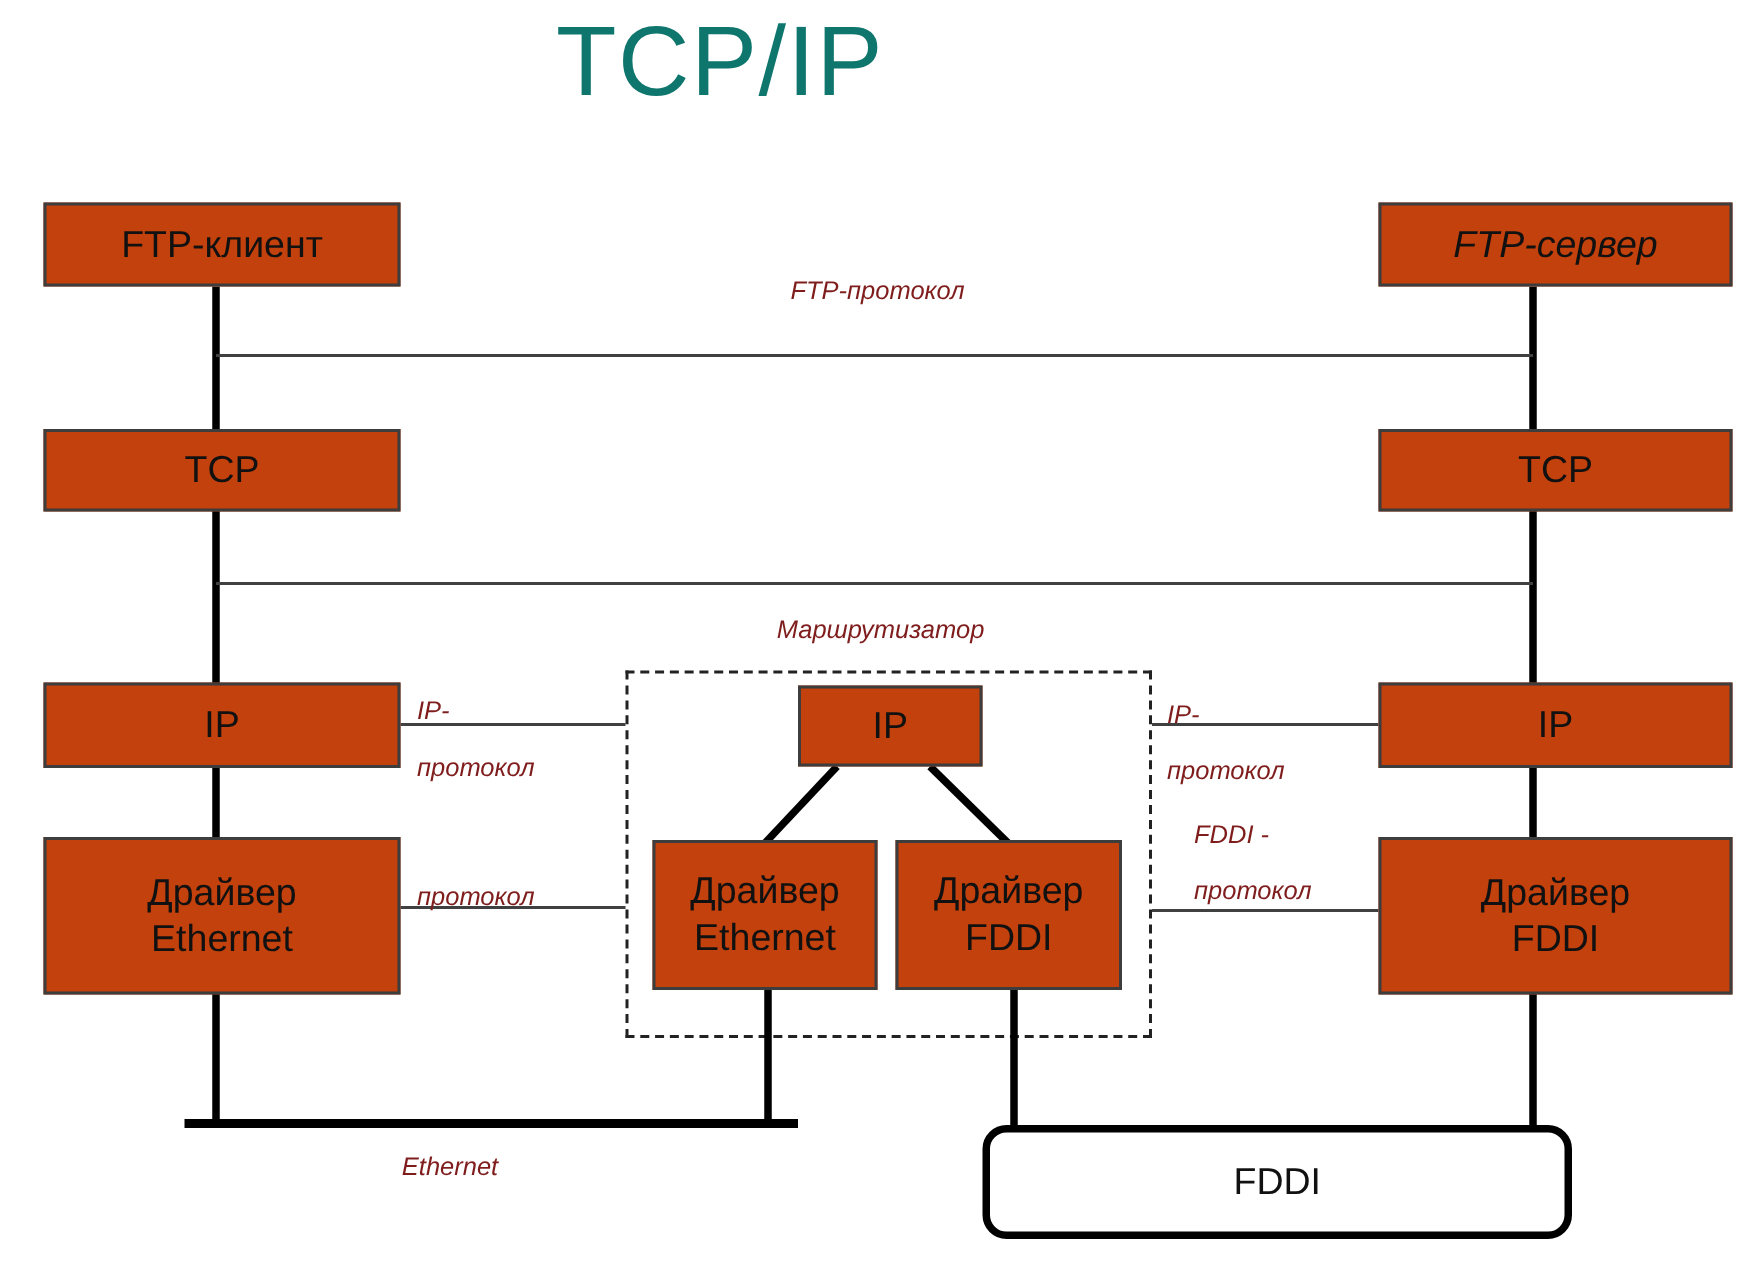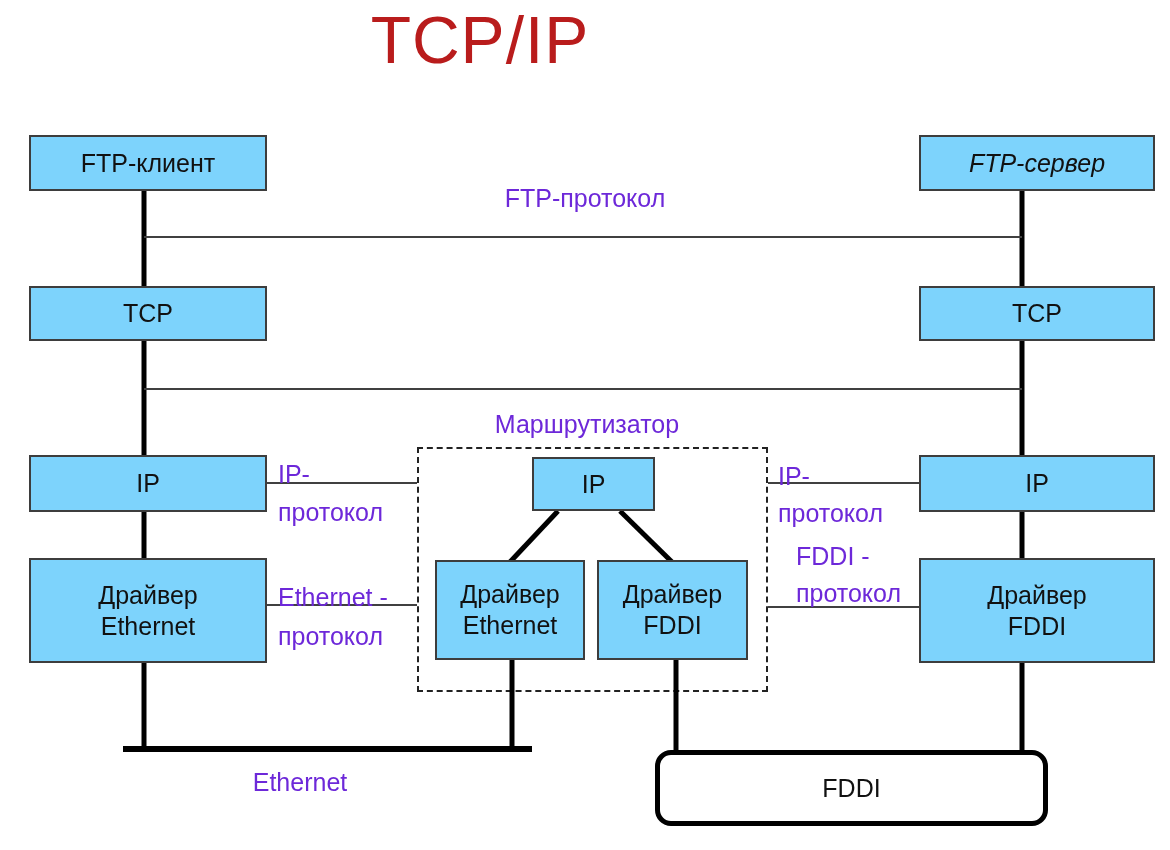--- a/index.html
+++ b/index.html
@@ -10,48 +10,49 @@
     font-family:"Liberation Sans","DejaVu Sans",sans-serif;
     color:#1a1a1a;
     overflow:hidden;
   }
   .abs{position:absolute;}
   #title{
     left:0;top:2px;width:960px;
     text-align:center;
     font-size:66px;
     letter-spacing:1px;
-    color:#b91c1c;
+    color:#0f766e;
   }
   .node{
     position:absolute;
-    background:#7dd3fc;
+    background:#c2410c;
     border:2px solid #3d3d3d;
     box-sizing:border-box;
     display:flex;flex-direction:column;
     align-items:center;justify-content:center;
     font-size:25px;line-height:31px;
     color:#111;
     z-index:3;
     text-align:center;
   }
   .router-frame{
     position:absolute;
     left:417px;top:447px;width:351px;height:245px;
     border:2px dashed #222;
     box-sizing:border-box;
     z-index:1;
     background:transparent;
   }
   .plabel{
     position:absolute;
-    font-size:25px;
-    color:#6d28d9;
+    font-size:17px;
+    color:#7f1d1d;
     z-index:4;
     white-space:nowrap;
+    font-style:italic;
   }
   .plabel .pline{display:block;}
   .centered{text-align:center;}
   #fddi-bus{
     position:absolute;
     left:655px;top:750px;width:393px;height:76px;
     background:#ffffff;
     border:5px solid #000;
     border-radius:16px;
     box-sizing:border-box;
@@ -141,21 +142,20 @@
 
   <div class="plabel centered" style="left:435px;top:184px;width:300px;">FTP-протокол</div>
   <div class="plabel centered" style="left:437px;top:410px;width:300px;">Маршрутизатор</div>
 
   <div class="plabel" style="left:278px;top:455px;line-height:38px;">
     <span class="pline">IP-</span>
     <span class="pline">протокол</span>
   </div>
 
   <div class="plabel" style="left:278px;top:578px;line-height:39px;">
-    <span class="pline">Ethernet -</span>
     <span class="pline">протокол</span>
   </div>
 
   <div class="plabel" style="left:778px;top:458px;line-height:37px;">
     <span class="pline">IP-</span>
     <span class="pline">протокол</span>
   </div>
 
   <div class="plabel" style="left:796px;top:538px;line-height:37px;">
     <span class="pline">FDDI -</span>

